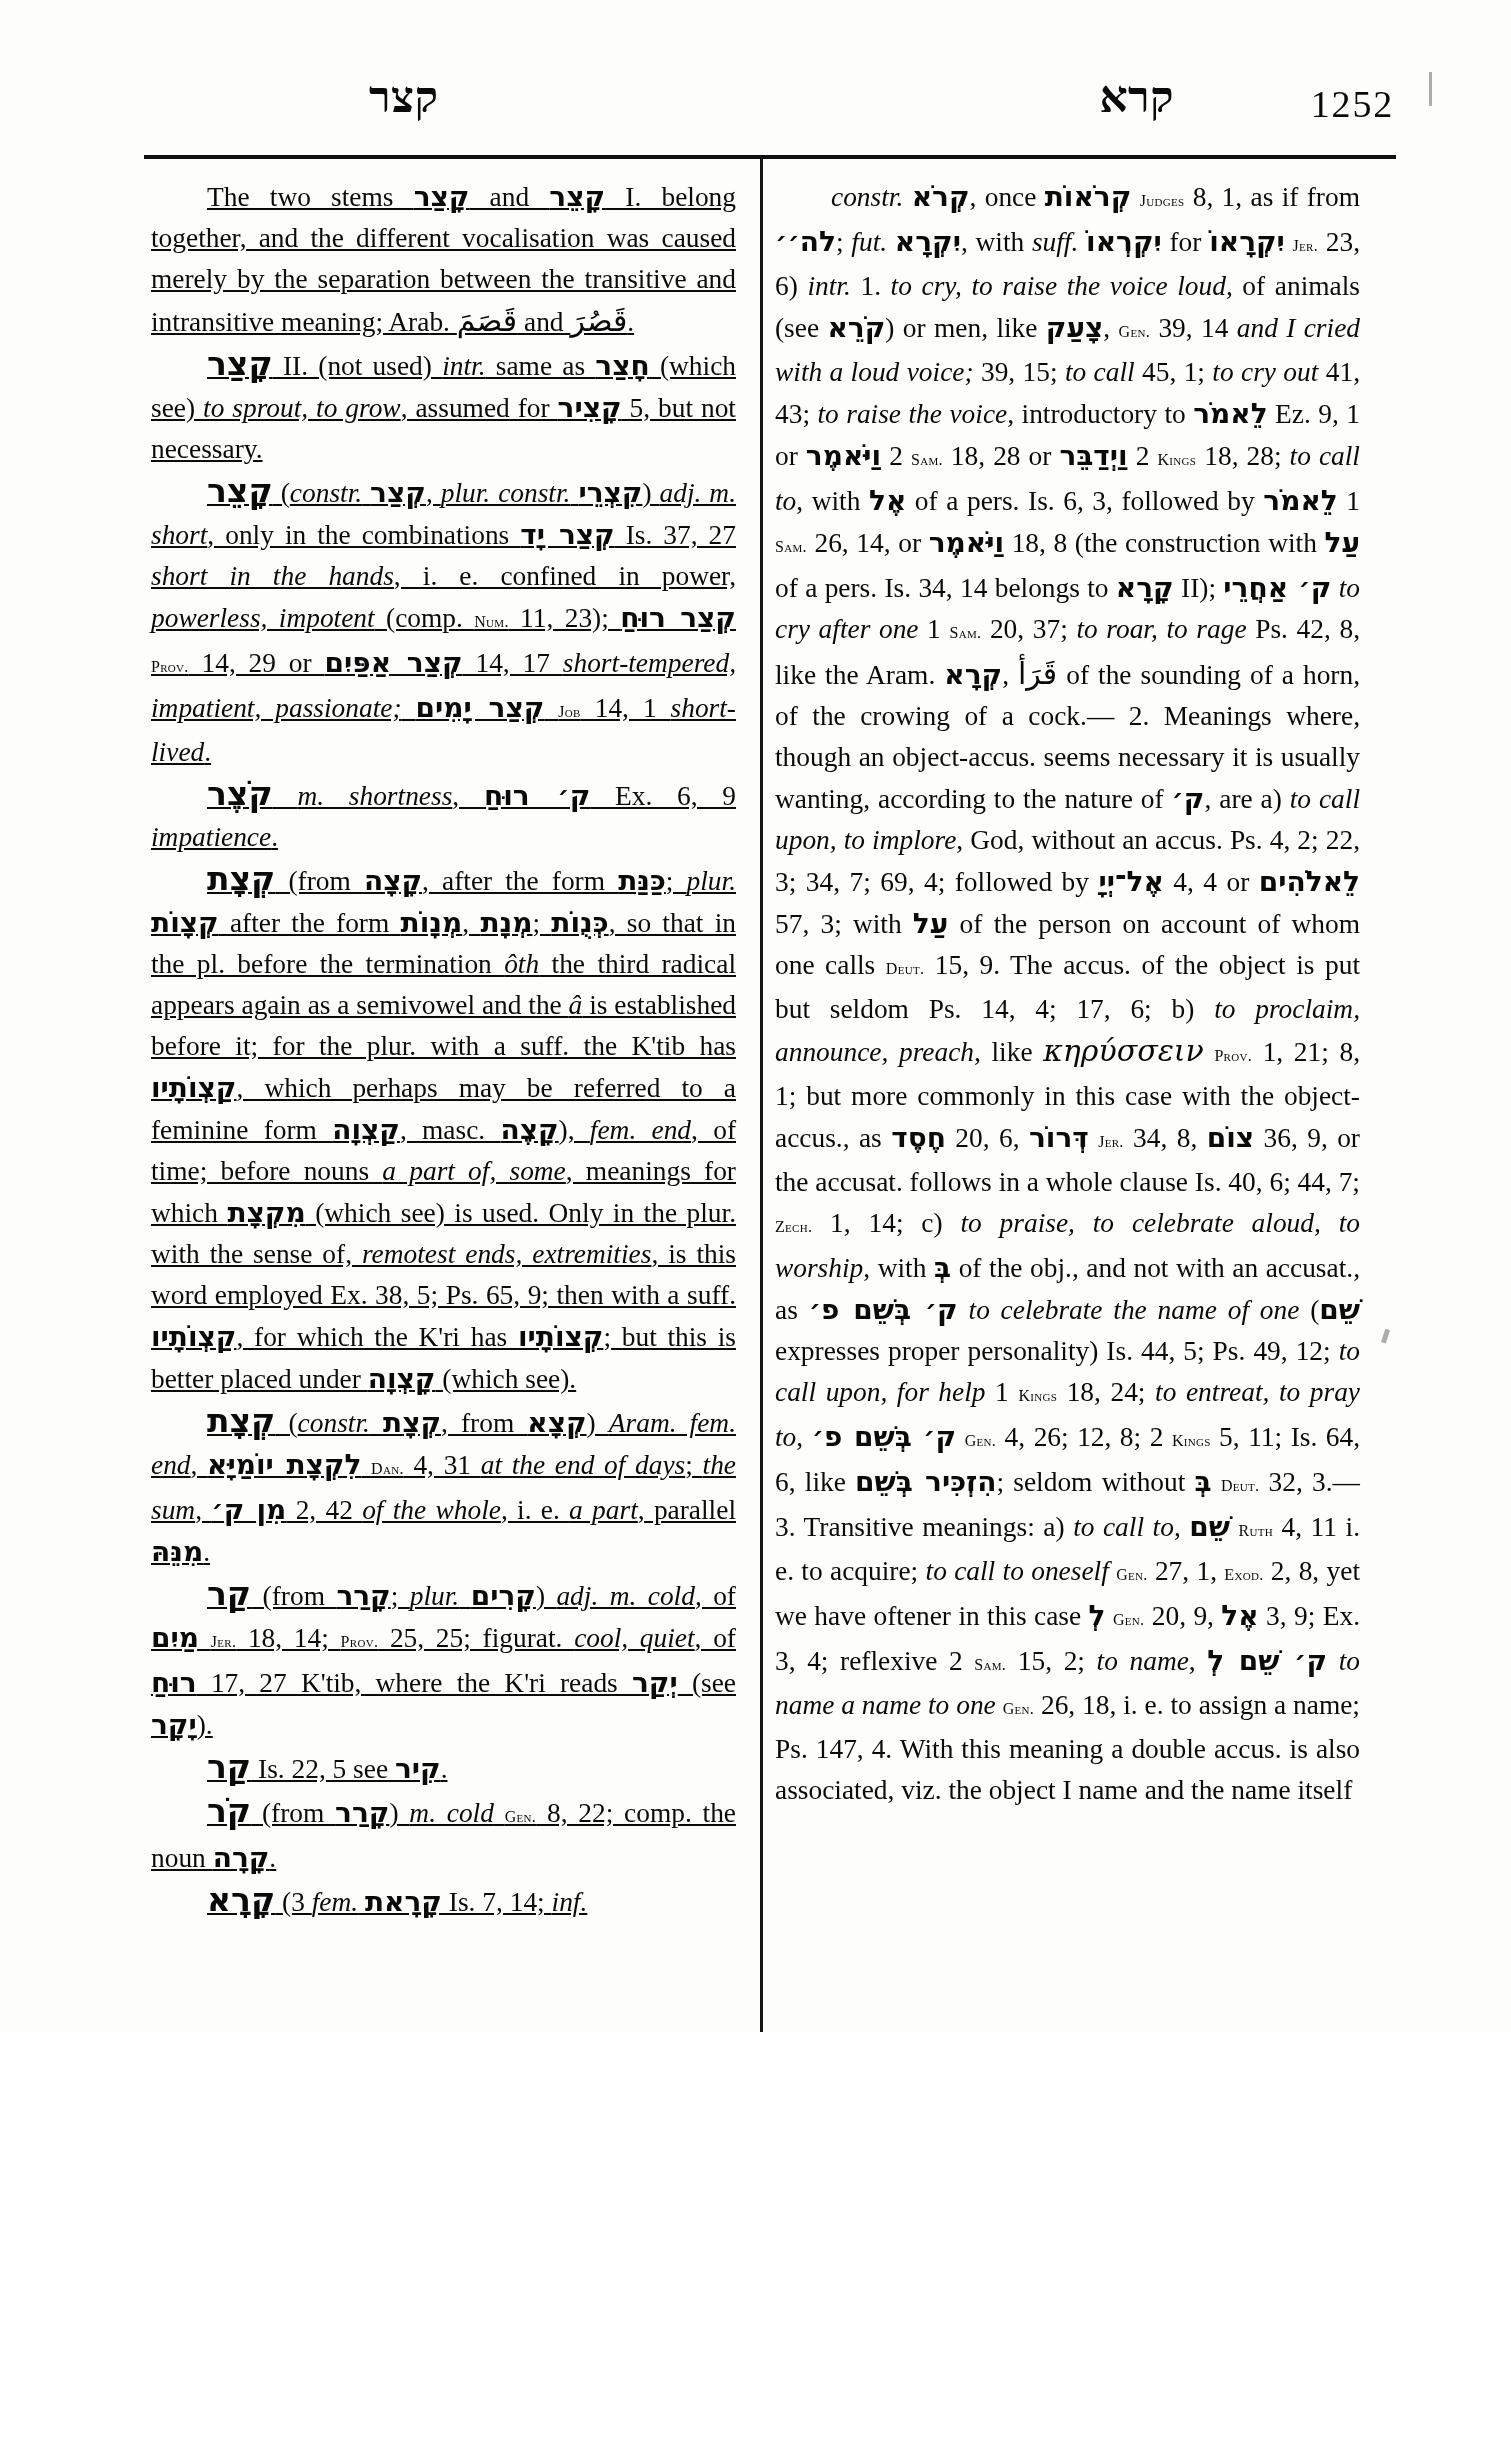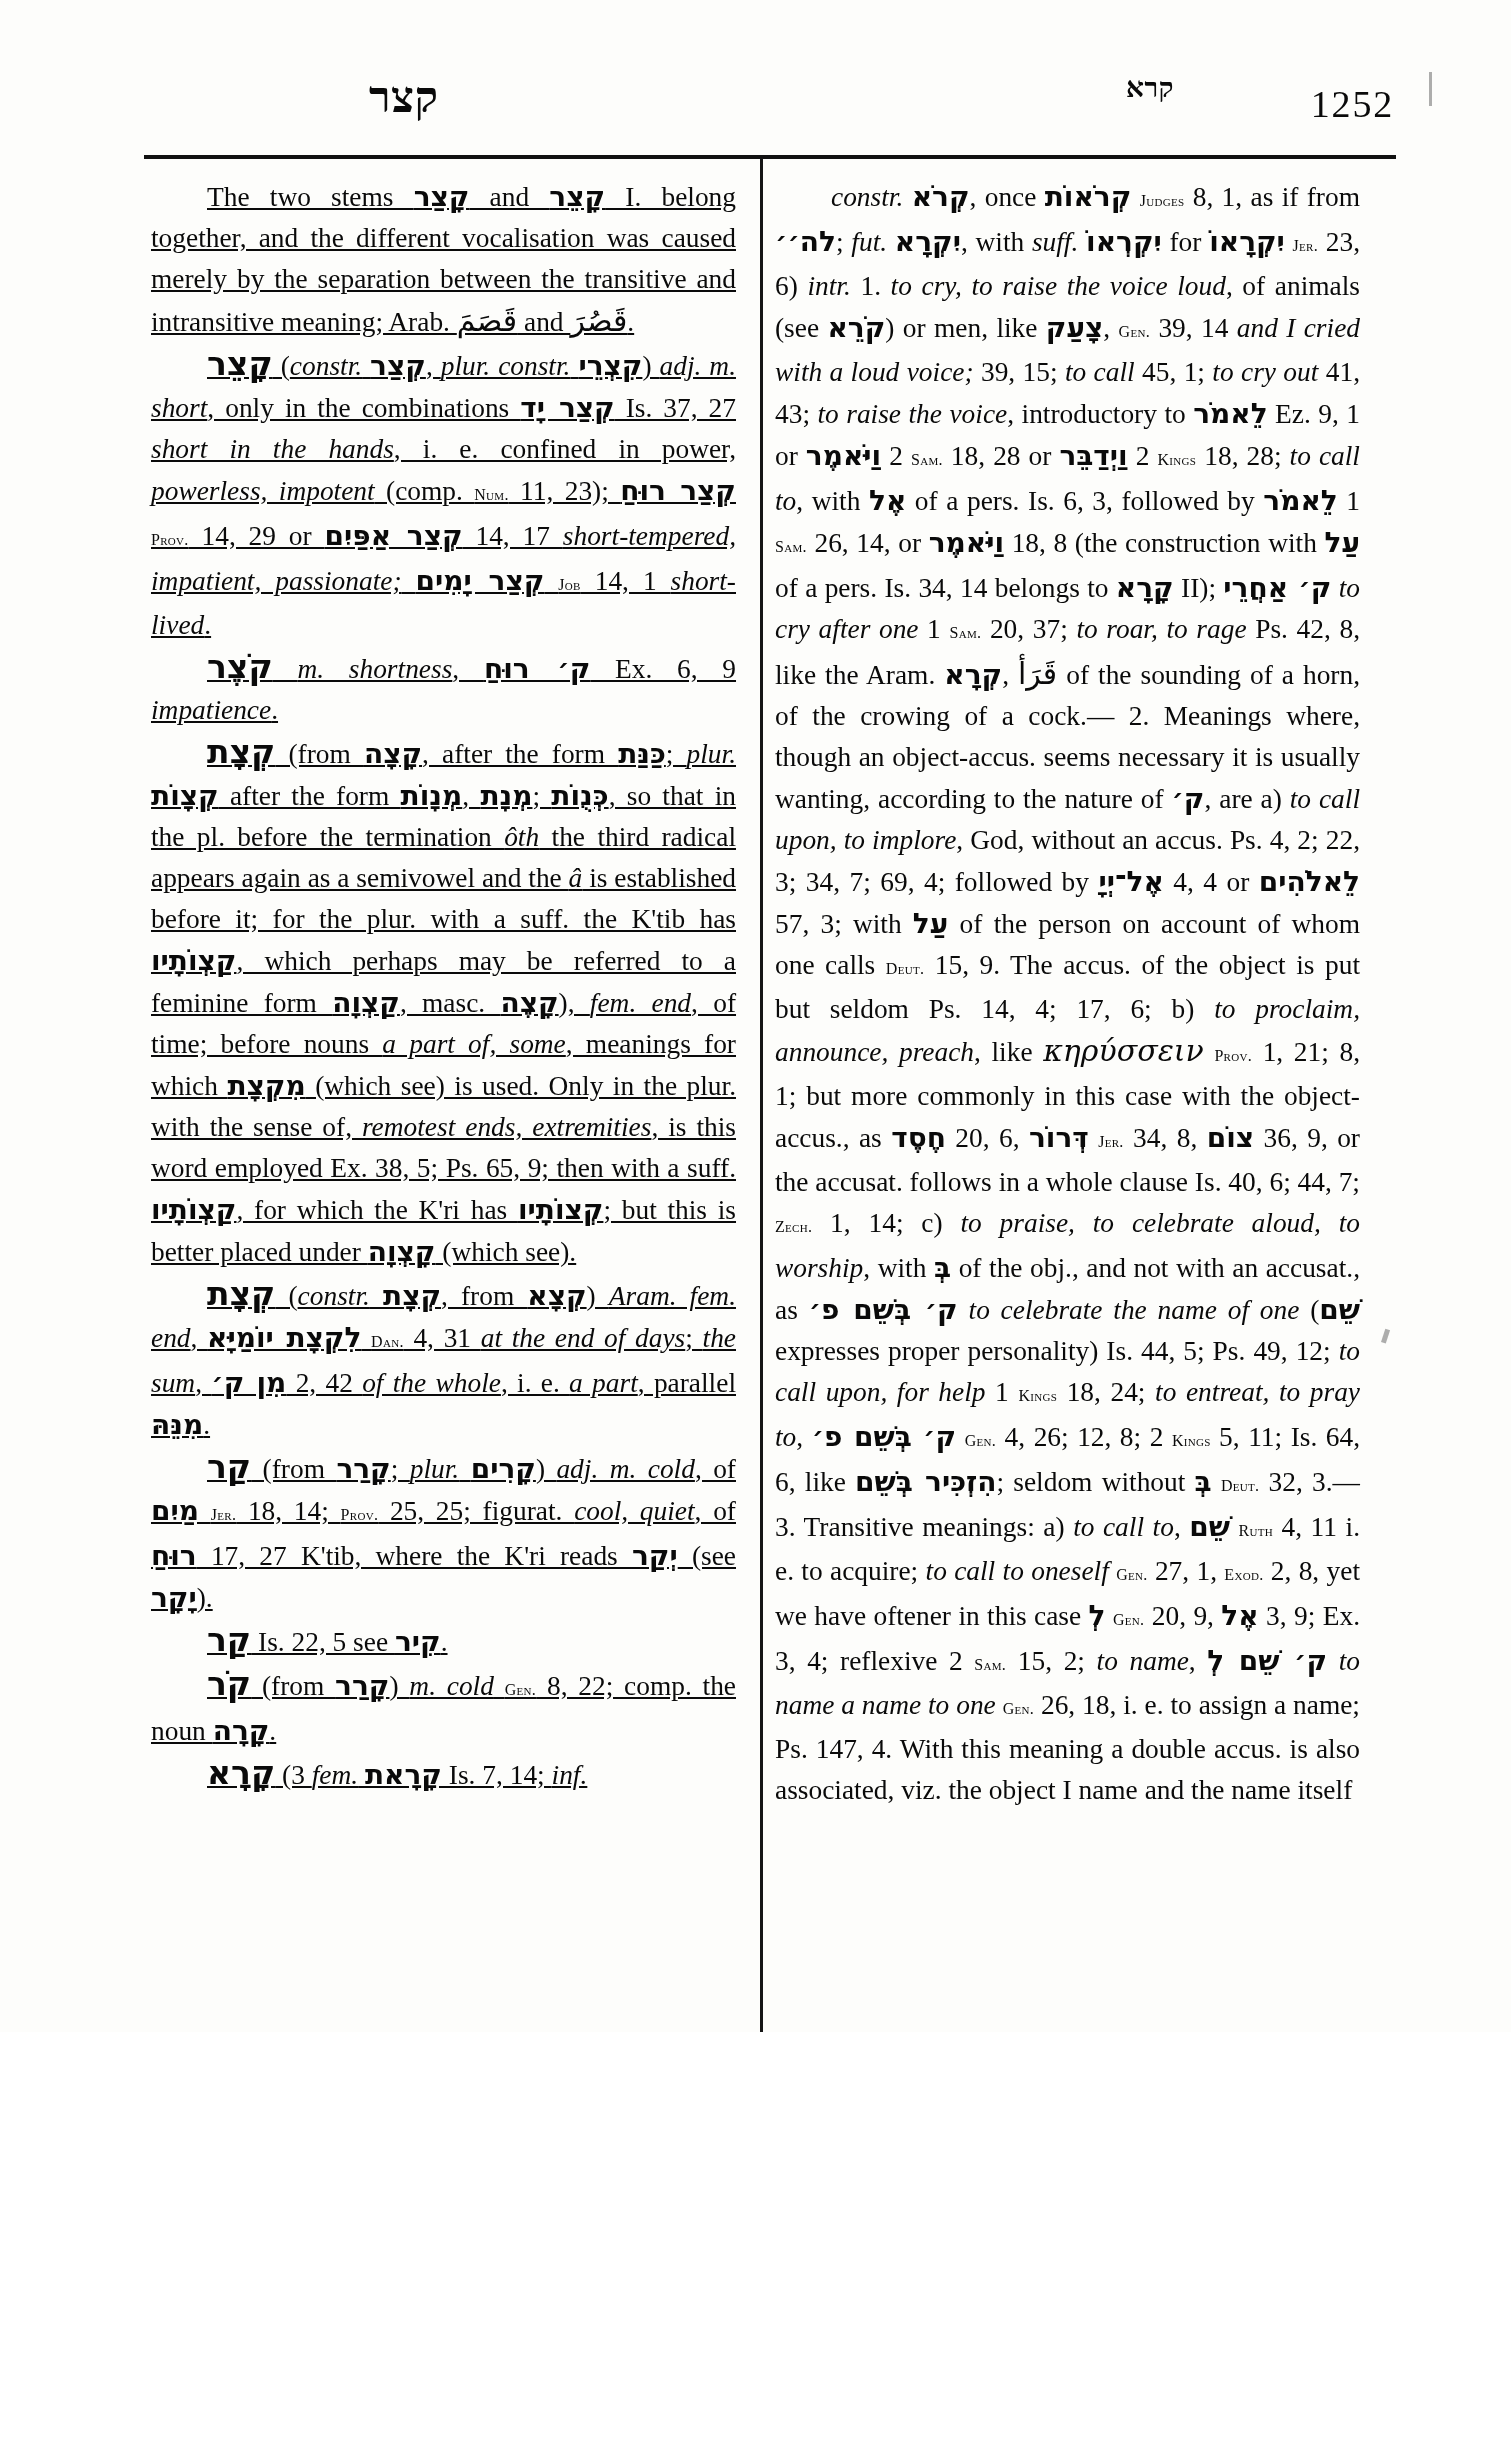--- a/index.html
+++ b/index.html
@@ -43,21 +43,21 @@
     right: 0;
     top: 5.4px;
     text-align: right;
     font-size: 38px;
     letter-spacing: 1.8px;
   }
   .runhead .heb-right {
     position: absolute;
     right: 220px;
     top: -5.4px;
-    font-size: 28px;
+    font-size: 44px;
     font-weight: 700;
     letter-spacing: 0.4px;
     direction: rtl;
   }
   .rule {
     position: absolute;
     left: 144px;
     top: 155px;
     width: 1252px;
     height: 3.6px;
@@ -144,20 +144,21 @@
     <span class="heb-right">קרא</span>
   </div>
   <div class="rule"></div>
   <div class="divider"></div>
 
   <div class="speck" style="left:1383px; top:1329px; width:4.5px; height:14.4px; transform:rotate(18deg);"></div>
   <div class="speck" style="left:1429px; top:72px; width:2.7px; height:34px;"></div>
 
   <div class="col col-left">
       <p class="para">The two stems <span class="heb">קָצַר</span> and <span class="heb">קָצֵר</span> I. belong together, and the different vocalisation was caused merely by the separation between the transitive and intransitive meaning; Arab. <span class="arab">قَصَمَ</span> and <span class="arab">قَصُرَ</span>.</p>
+      <p class="para"><span class="heb-lg">קָצַר</span> II. (not used) <i class="it">intr.</i> same as <span class="heb">חָצַר</span> (which see) <i class="it">to sprout, to grow</i>, assumed for <span class="heb">קָצִיר</span> 5, but not necessary.</p>
       <p class="para"><span class="heb-lg">קָצֵר</span> (<i class="it">constr.</i> <span class="heb">קְצַר</span>, <i class="it">plur. constr.</i> <span class="heb">קִצְרֵי</span>) <i class="it">adj. m. short</i>, only in the combinations <span class="heb">קְצַר יָד</span> Is. 37, 27 <i class="it">short in the hands</i>, i. e. confined in power, <i class="it">powerless, impotent</i> (comp. <span class="sc">Num.</span> 11, 23); <span class="heb">קְצַר רוּחַ</span> <span class="sc">Prov.</span> 14, 29 or <span class="heb">קְצַר אַפַּיִם</span> 14, 17 <i class="it">short-tempered, impatient, passionate;</i> <span class="heb">קְצַר יָמִים</span> <span class="sc">Job</span> 14, 1 <i class="it">short-lived</i>.</p>
       <p class="para"><span class="heb-lg">קֹצֶר</span> <i class="it">m. shortness</i>, <span class="heb">ק׳ רוּחַ</span> Ex. 6, 9 <i class="it">impatience</i>.</p>
       <p class="para"><span class="heb-lg">קְצָת</span> (from <span class="heb">קָצָה</span>, after the form <span class="heb">כַּנַּת</span>; <i class="it">plur.</i> <span class="heb">קְצָוֹת</span> after the form <span class="heb">מְנָוֹת</span>, <span class="heb">מְנָת</span>; <span class="heb">כְּנֻוֹת</span>, so that in the pl. before the termination <i class="it">ôth</i> the third radical appears again as a semivowel and the <i class="it">â</i> is established before it; for the plur. with a suff. the K'tib has <span class="heb">קַצְוֹתָיו</span>, which perhaps may be referred to a feminine form <span class="heb">קַצְוָה</span>, masc. <span class="heb">קָצֶה</span>), <i class="it">fem. end</i>, of time; before nouns <i class="it">a part of, some</i>, meanings for which <span class="heb">מִקְצָת</span> (which see) is used. Only in the plur. with the sense of, <i class="it">remotest ends, extremities</i>, is this word employed Ex. 38, 5; Ps. 65, 9; then with a suff. <span class="heb">קַצְוֹתָיו</span>, for which the K'ri has <span class="heb">קְצוֹתָיו</span>; but this is better placed under <span class="heb">קָצְוָה</span> (which see).</p>
       <p class="para"><span class="heb-lg">קְצָת</span> (<i class="it">constr.</i> <span class="heb">קְצָת</span>, from <span class="heb">קְצָא</span>) <i class="it">Aram. fem. end</i>, <span class="heb">לִקְצָת יוֹמַיָּא</span> <span class="sc">Dan.</span> 4, 31 <i class="it">at the end of days</i>; <i class="it">the sum</i>, <span class="heb">מִן ק׳</span> 2, 42 <i class="it">of the whole</i>, i. e. <i class="it">a part</i>, parallel <span class="heb">מִנֵּהּ</span>.</p>
       <p class="para"><span class="heb-lg">קַר</span> (from <span class="heb">קָרַר</span>; <i class="it">plur.</i> <span class="heb">קָרִים</span>) <i class="it">adj. m. cold</i>, of <span class="heb">מַיִם</span> <span class="sc">Jer.</span> 18, 14; <span class="sc">Prov.</span> 25, 25; figurat. <i class="it">cool, quiet</i>, of <span class="heb">רוּחַ</span> 17, 27 K'tib, where the K'ri reads <span class="heb">יְקַר</span> (see <span class="heb">יָקָר</span>).</p>
       <p class="para"><span class="heb-lg">קַר</span> Is. 22, 5 see <span class="heb">קִיר</span>.</p>
       <p class="para"><span class="heb-lg">קֹר</span> (from <span class="heb">קָרַר</span>) <i class="it">m. cold</i> <span class="sc">Gen.</span> 8, 22; comp. the noun <span class="heb">קָרָה</span>.</p>
       <p class="para"><span class="heb-lg">קָרָא</span> (3 <i class="it">fem.</i> <span class="heb">קָרָאת</span> Is. 7, 14; <i class="it">inf.</i></p>
     </div>
   <div class="col col-right">

